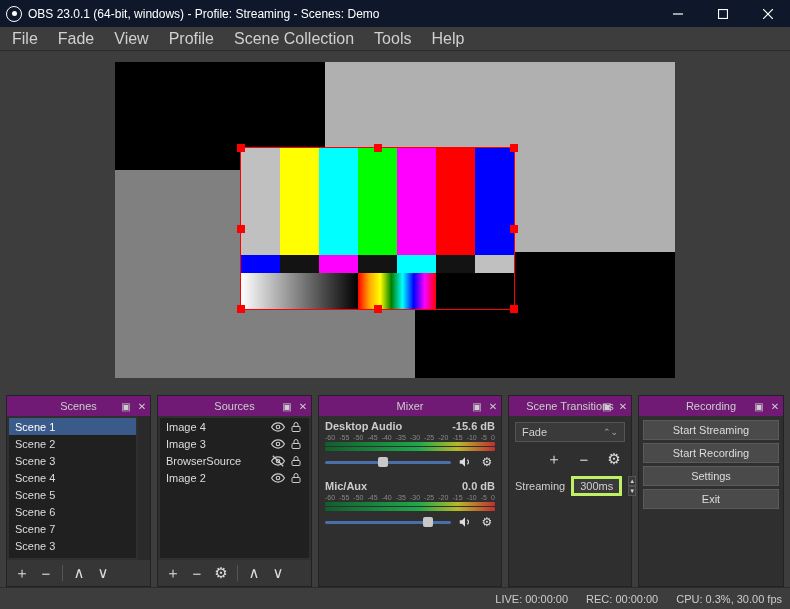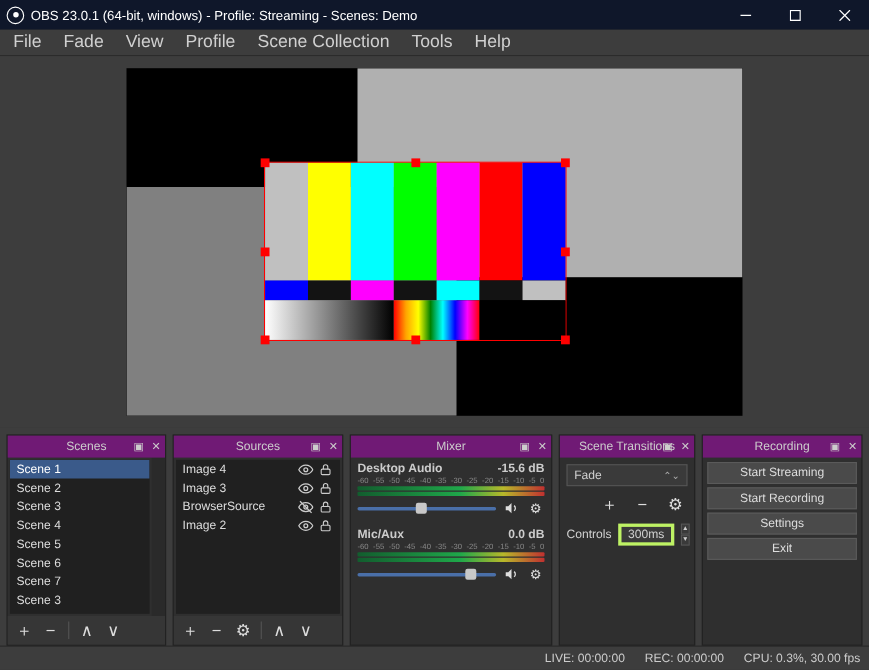--- a/index.html
+++ b/index.html
@@ -362,21 +362,21 @@
       <div class="combo">
         <span>Fade</span>
         <span class="chev">⌃⌄</span>
       </div>
       <div class="trow" style="justify-content:flex-end; gap:8px;">
         <div class="tbtn">＋</div>
         <div class="tbtn">−</div>
         <div class="tbtn">⚙</div>
       </div>
       <div class="trow">
-        <span style="font-size:11px">Controls</span>
+        <span style="font-size:11px">Streaming</span>
         <div class="spin">
             <span>300ms</span>
           </div>
         <div class="spinbtns">
           <div>▲</div>
           <div>▼</div>
         </div>
       </div>
     </div>
   </div>

